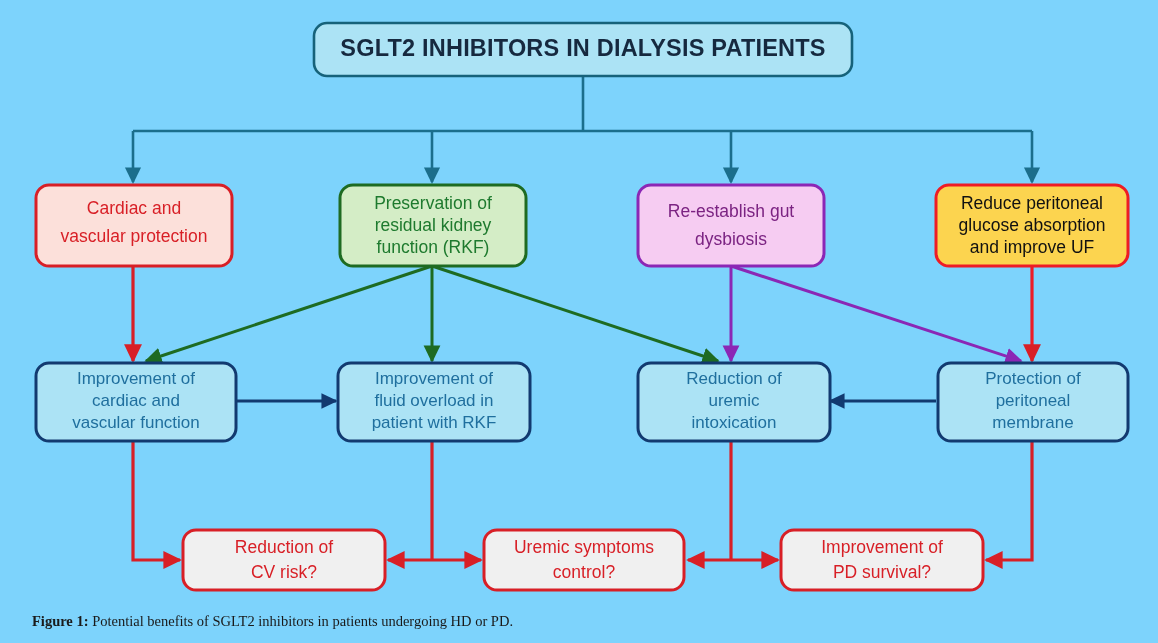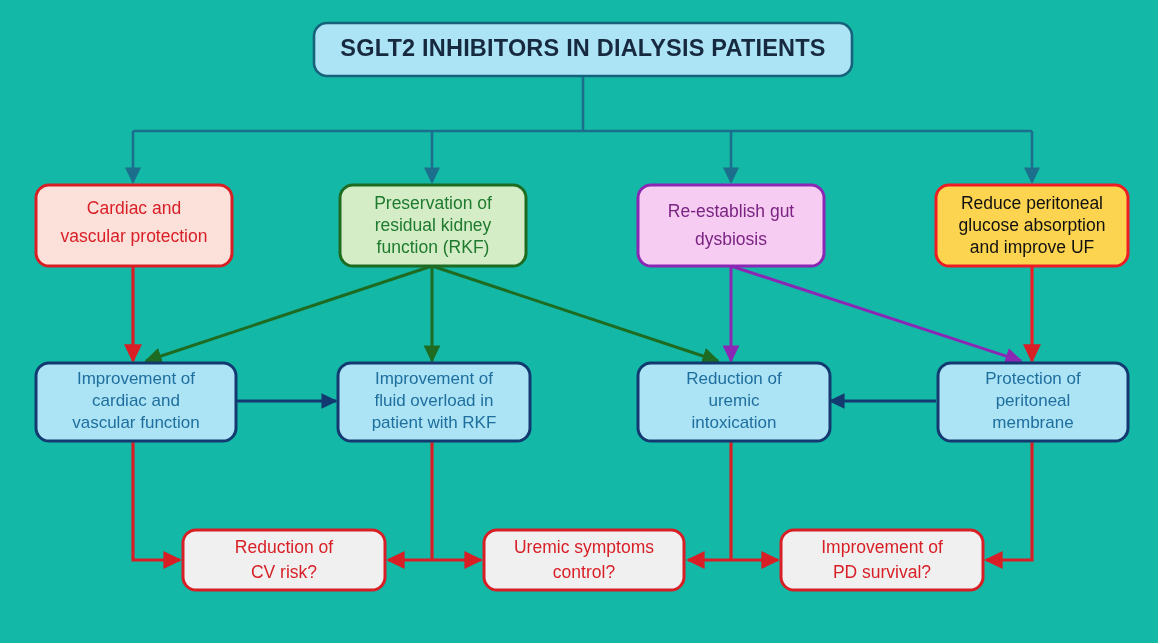--- a/index.html
+++ b/index.html
@@ -1,17 +1,17 @@
 <!DOCTYPE html>
 <html><head>
 <meta charset="utf-8">
 <style>
   html,body{margin:0;padding:0;background:#ffffff;}
   body{width:1158px;height:643px;font-family:"Liberation Sans",sans-serif;overflow:hidden;}
-  #figure-root{position:relative;width:1158px;height:643px;background:#14b8a6;}
+  #figure-root{position:relative;width:1158px;height:643px;background:#7dd3fc;}
   svg#flow{position:absolute;left:0;top:0;width:1158px;height:610px;display:block;}
   .node-text{font-family:"Liberation Sans",sans-serif;text-anchor:middle;dominant-baseline:middle;}
   .title-text{font-family:"Liberation Sans",sans-serif;font-weight:bold;font-size:23.5px;letter-spacing:.2px;fill:#16293f;text-anchor:middle;}
   .t-red{fill:#d81f26;font-size:17.5px;}
   .t-green{fill:#1e7a2e;font-size:17.5px;}
   .t-purple{fill:#7b2382;font-size:17.5px;}
   .t-black{fill:#111111;font-size:17.5px;}
   .t-blue{fill:#1f6f9e;font-size:17px;}
   .t-redq{fill:#d81f26;font-size:17.5px;}
   .caption{position:absolute;left:32px;top:612px;width:1100px;
@@ -148,14 +148,17 @@
       <text class="node-text t-redq" x="584" y="573">control?</text>
     </g>
 
     <g>
       <rect x="781" y="530" width="202" height="60" rx="13" ry="13" fill="#f0f0f0" stroke="#d81f26" stroke-width="3"></rect>
       <text class="node-text t-redq" x="882" y="548">Improvement of</text>
       <text class="node-text t-redq" x="882" y="573">PD survival?</text>
     </g>
   </svg>
 
+  <div class="caption">
+    <b>Figure 1:</b><span> Potential benefits of SGLT2 inhibitors in patients undergoing HD or PD.</span>
+  </div>
 
 </div>
 
 </body></html>

